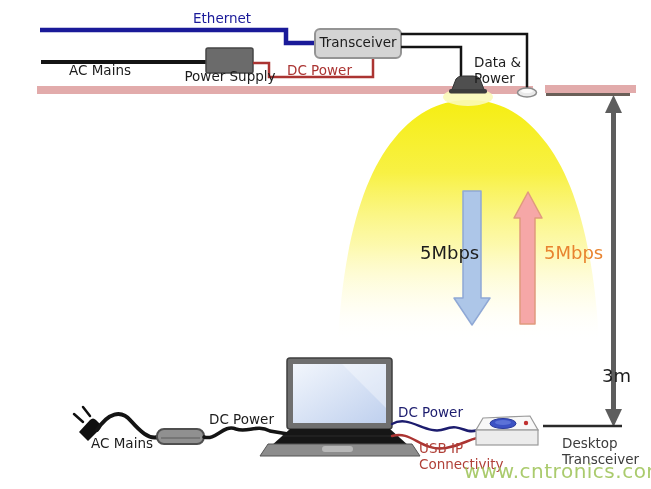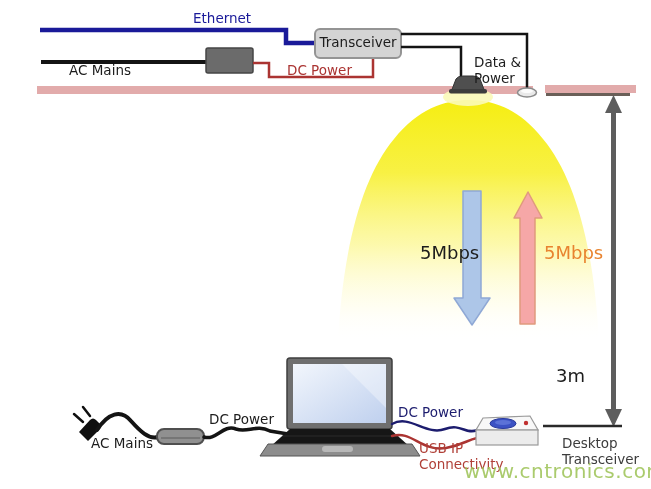--- a/index.html
+++ b/index.html
@@ -113,28 +113,29 @@
       <polygon points="483,418 530,416 538,430 476,430" fill="#f8f8f8" stroke="#9a9a9a" stroke-width="1.2"></polygon>
       <rect x="476" y="430" width="62" height="15" fill="#ececec" stroke="#9a9a9a" stroke-width="1.2"></rect>
       <ellipse cx="503" cy="423.5" rx="13" ry="5" fill="#3c52c4" stroke="#2a3a9a" stroke-width="1"></ellipse>
       <ellipse cx="503" cy="422.5" rx="8" ry="2.6" fill="#6a80e0" opacity="0.7"></ellipse>
       <circle cx="526" cy="423" r="2.2" fill="#c03030"></circle>
     </g>
   </svg>
 
   <div class="lbl navy" style="left:193px;top:11px">Ethernet</div>
   <div class="lbl" style="left:69px;top:63px">AC Mains</div>
+  <div class="lbl center" style="left:180px;top:69px;width:100px">Power Supply</div>
   <div class="lbl red" style="left:287px;top:63px">DC Power</div>
   <div class="lbl center" style="left:315px;top:35px;width:86px">Transceiver</div>
   <div class="lbl" style="left:474px;top:55px">Data &amp;
 Power</div>
 
   <div class="lbl big" style="left:420px;top:245px">5Mbps</div>
   <div class="lbl big orange" style="left:544px;top:245px">5Mbps</div>
-  <div class="lbl big" style="left:556px;top:368px">3m</div>
+  <div class="lbl big" style="left:602px;top:368px">3m</div>
 
   <div class="lbl" style="left:91px;top:436px">AC Mains</div>
   <div class="lbl" style="left:209px;top:412px">DC Power</div>
   <div class="lbl navy2" style="left:398px;top:405px">DC Power</div>
   <div class="lbl red2" style="left:419px;top:441px">USB IP
 Connectivity</div>
   <div class="lbl gray" style="left:562px;top:436px">Desktop
 Transceiver</div>
 
   <div class="watermark">www.cntronics.com</div>

